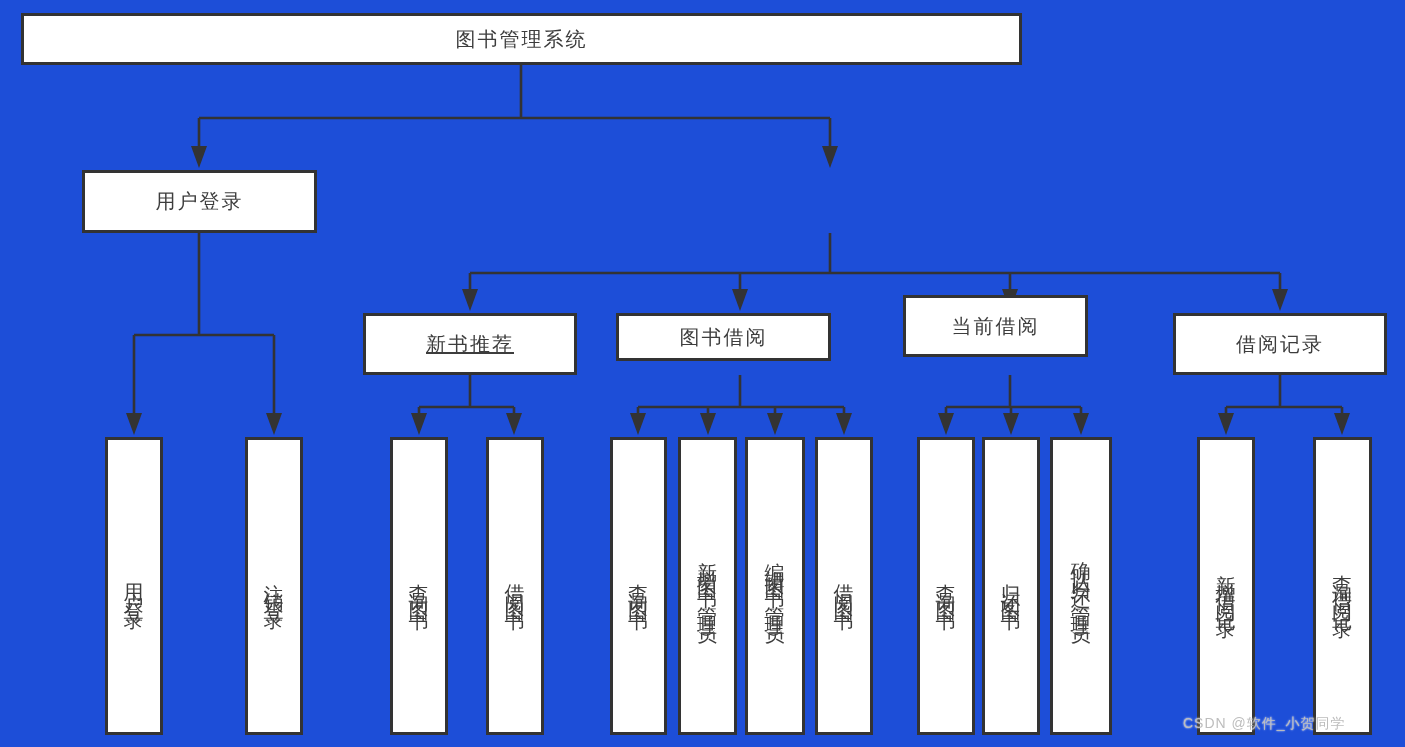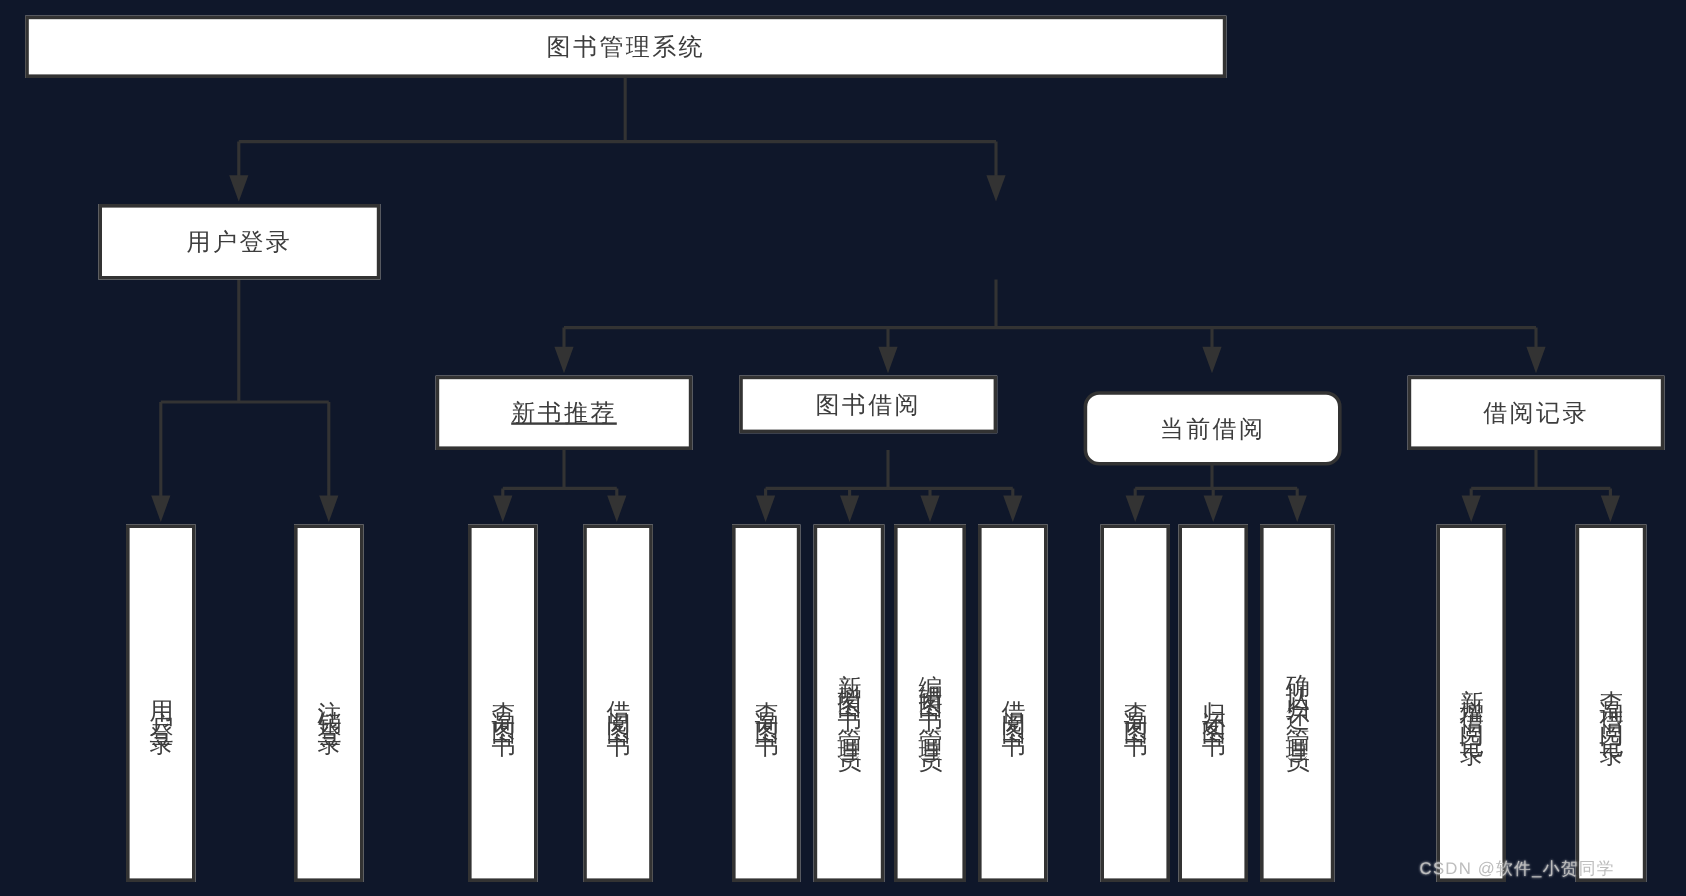--- a/index.html
+++ b/index.html
@@ -3,21 +3,21 @@
 <meta charset="utf-8">
 <style>
   * { margin: 0; padding: 0; box-sizing: border-box; }
   html, body { background: #ffffff; }
   body { font-family: "Liberation Sans", sans-serif; }
 
   .canvas {
     position: relative;
     width: 1405px;
     height: 747px;
-    background: #0f172a;
+    background: #1d4ed8;
     overflow: hidden;
   }
 
   svg.connectors {
     position: absolute;
     left: 0; top: 0;
     width: 1405px; height: 747px;
     z-index: 1;
   }
   svg.connectors path.lines {
@@ -53,21 +53,21 @@
     text-align: center;
   }
 
   .root-box  { left: 21px;   top: 13px;  width: 1001px; height: 52px; }
 
   .l2a { left: 82px;  top: 170px; width: 235px; height: 63px; }
   .l2b { left: 712px; top: 170px; width: 237px; height: 63px; }
 
   .l3a { left: 363px;  top: 313px; width: 214px; height: 62px; text-decoration: underline; }
   .l3b { left: 616px;  top: 313px; width: 215px; height: 48px; }
-  .l3c { left: 903px;  top: 326px; width: 215px; height: 62px; border-radius: 13px; }
+  .l3c { left: 903px;  top: 295px; width: 185px; height: 62px; }
   .l3d { left: 1173px; top: 313px; width: 214px; height: 62px; }
 
   .leaf { top: 437px; height: 298px; }
   .u1   { left: 105px;  width: 58px; }
   .u2   { left: 245px;  width: 58px; }
   .g1c1 { left: 390px;  width: 58px; }
   .g1c2 { left: 486px;  width: 58px; }
   .g2c1 { left: 610px;  width: 57px; }
   .g2c2 { left: 678px;  width: 59px; }
   .g2c3 { left: 745px;  width: 60px; }

